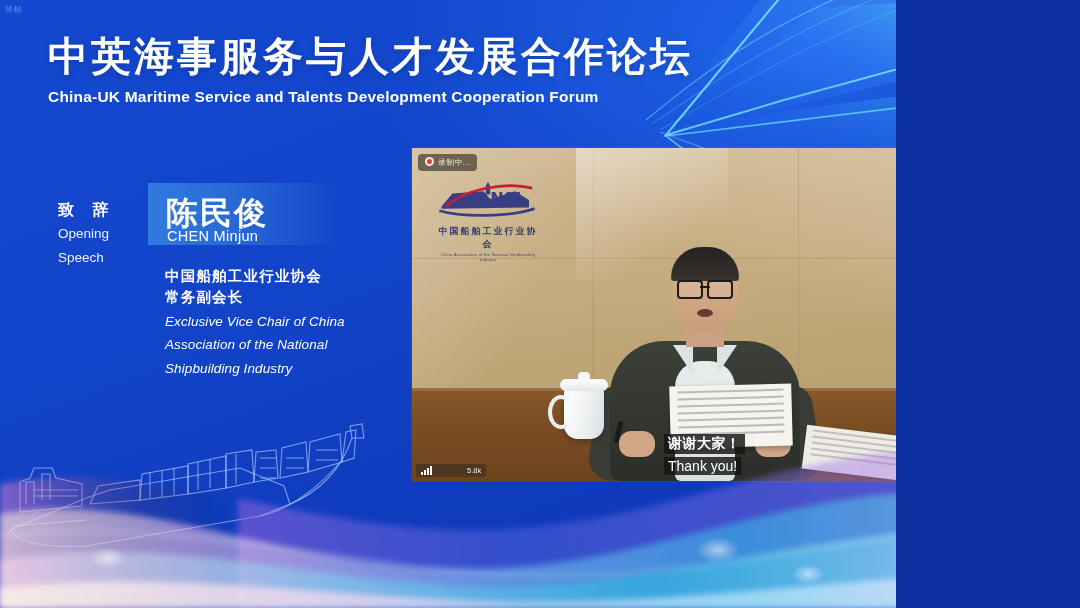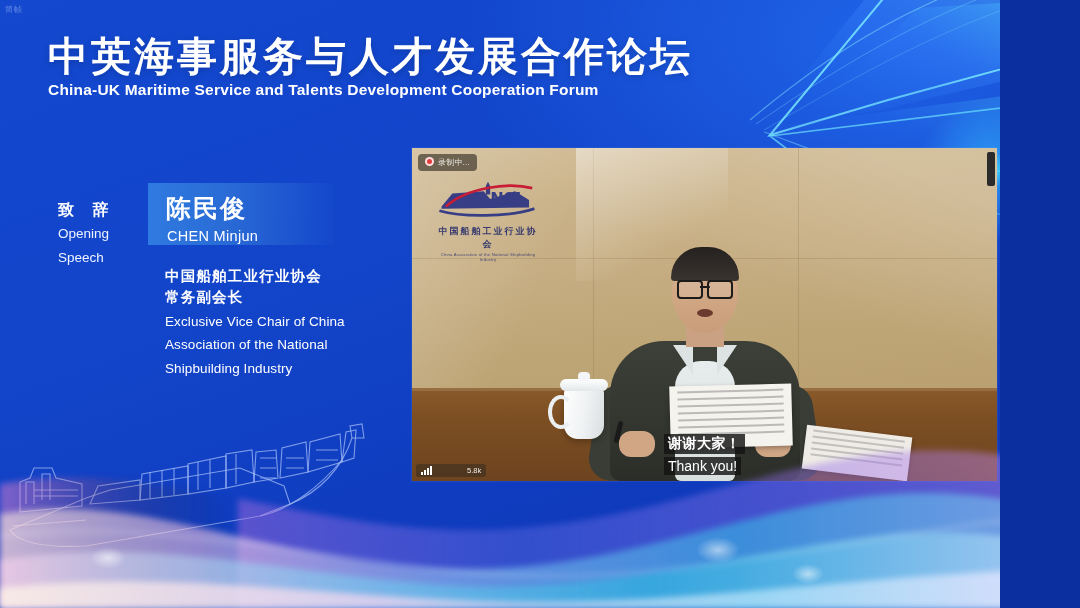--- a/index.html
+++ b/index.html
@@ -1,47 +1,47 @@
 <!DOCTYPE html>
 <html><head>
 <meta charset="utf-8">
 <style>
   html,body{margin:0;padding:0;background:#0b2f9e;}
   body{width:1080px;height:608px;overflow:hidden;font-family:"Liberation Sans","DejaVu Sans",sans-serif;}
 
-  #stage{position:relative;width:1000px;height:608px;overflow:hidden;
+  #stage{position:relative;width:896px;height:608px;overflow:hidden;
          background:
            radial-gradient(ellipse 680px 420px at 88% 6%, #1f63e8 0%, rgba(31,99,232,0) 62%),
            linear-gradient(160deg,#1348cf 0%, #1244c9 42%, #0f3bbd 72%, #0d37b4 100%);}
 
   
   .deco-tr{position:absolute;top:-40px;right:-50px;width:420px;height:300px;pointer-events:none;}
   .glow{position:absolute;left:915px;top:95px;width:150px;height:150px;border-radius:50%;
         background:radial-gradient(circle,#49e6ff 0%, rgba(50,180,255,.55) 18%, rgba(30,110,235,0) 68%);
         filter:blur(1px);pointer-events:none;}
 
   
   .header{position:absolute;left:48px;top:34px;width:640px;}
   .title-cn{font-size:40px;font-weight:bold;color:#ffffff;letter-spacing:3px;line-height:1.12;
             text-shadow:0 2px 6px rgba(0,0,0,.18);white-space:nowrap;}
-  .title-en{margin-top:2px;font-size:15.5px;font-weight:bold;color:#ffffff;letter-spacing:.2px;white-space:nowrap;}
+  .title-en{margin-top:9px;font-size:15.5px;font-weight:bold;color:#ffffff;letter-spacing:.2px;white-space:nowrap;}
 
   
   .speech-label{position:absolute;left:58px;top:199px;width:92px;color:#ffffff;}
   .speech-cn{font-size:16px;font-weight:bold;letter-spacing:7px;line-height:1.4;}
   .speech-en{font-size:13.5px;line-height:1.62;margin-top:2px;color:#eef3ff;}
 
   .name-badge{position:absolute;left:148px;top:183px;width:186px;height:62px;
               background:linear-gradient(90deg,#2f7ae0 0%, #2a6bd6 42%, rgba(30,84,206,.15) 100%);}
-  .name-cn{position:absolute;left:166px;top:192px;font-size:25px;font-weight:bold;color:#fff;letter-spacing:2px;}
+  .name-cn{position:absolute;left:166px;top:192px;font-size:32px;font-weight:bold;color:#fff;letter-spacing:2px;}
   .name-en{position:absolute;left:167px;top:228px;font-size:14.5px;color:#ffffff;letter-spacing:.3px;}
 
   .org{position:absolute;left:165px;top:266px;width:240px;}
   .org-cn{font-size:14.5px;font-weight:bold;color:#ffffff;line-height:1.48;letter-spacing:1.2px;}
-  .org-en{margin-top:3px;font-size:13.5px;color:#ffffff;line-height:1.52;letter-spacing:.1px;}
+  .org-en{margin-top:3px;font-size:13.5px;color:#ffffff;line-height:1.52;letter-spacing:.1px;font-style:italic;}
 
   
   .video{position:absolute;left:412px;top:148px;width:585px;height:333px;overflow:hidden;
          box-shadow:0 0 0 1px rgba(255,255,255,.06);}
   .wall{position:absolute;inset:0;
         background:
           linear-gradient(115deg, rgba(255,255,255,.22) 0%, rgba(255,255,255,0) 26%),
           linear-gradient(200deg, rgba(255,255,255,.18) 10%, rgba(255,255,255,0) 40%),
           linear-gradient(175deg,#cdb68d 0%, #c6ad82 35%, #bda474 62%, #b49a6b 100%);}
   .wall .seam{position:absolute;background:rgba(120,100,70,.22);}

